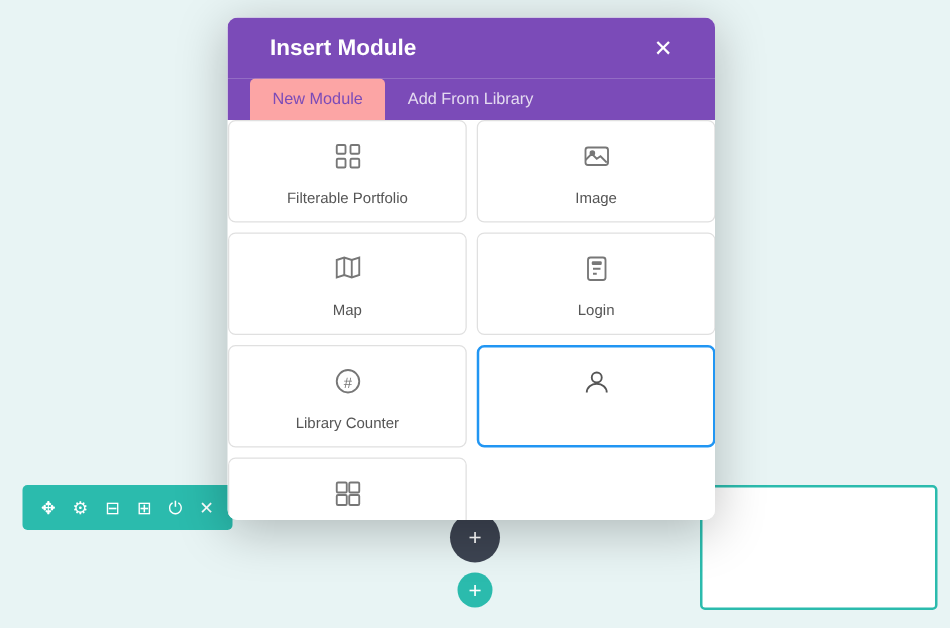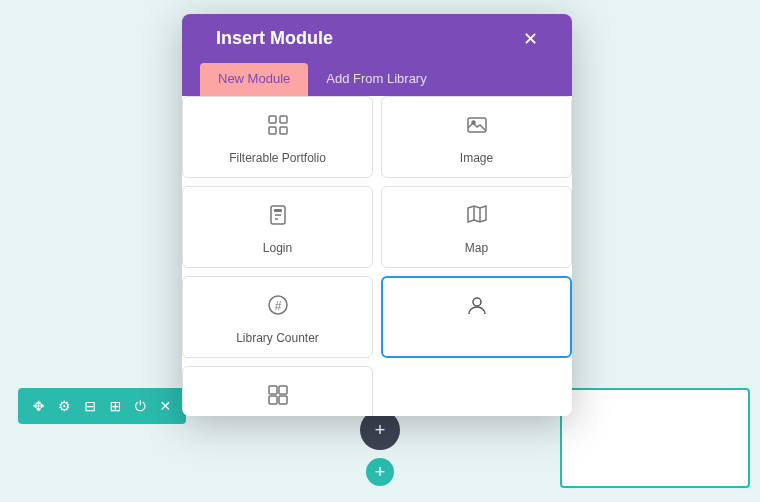--- a/index.html
+++ b/index.html
@@ -254,36 +254,36 @@
             <path d="M3 15l5-5 4 4 3-2 5 5"></path>
             <circle cx="8.5" cy="9.5" r="1.5" fill="#777"></circle>
           </svg>
         </span>
         <span class="label">Image</span>
       </div>
 
       <div class="module-item">
         <span class="icon">
           <svg width="24" height="24" viewBox="0 0 24 24" fill="none" stroke="#777" stroke-width="1.5">
+            <path d="M3 5l6-2 6 2 6-2v14l-6 2-6-2-6 2V5z"></path>
+            <path d="M9 3v14M15 5v14"></path>
+          </svg>
+        </span>
+        <span class="label">Map</span>
+      </div>
+
+      <div class="module-item">
+        <span class="icon">
+          <svg width="24" height="24" viewBox="0 0 24 24" fill="none" stroke="#777" stroke-width="1.5">
             <rect x="5" y="3" width="14" height="18" rx="2"></rect>
             <path d="M9 8h6M9 12h6M9 16h3"></path>
             <rect x="8" y="6" width="8" height="3" rx="1" stroke="none" fill="#777"></rect>
           </svg>
         </span>
         <span class="label">Login</span>
-      </div>
-
-      <div class="module-item">
-        <span class="icon">
-          <svg width="24" height="24" viewBox="0 0 24 24" fill="none" stroke="#777" stroke-width="1.5">
-            <path d="M3 5l6-2 6 2 6-2v14l-6 2-6-2-6 2V5z"></path>
-            <path d="M9 3v14M15 5v14"></path>
-          </svg>
-        </span>
-        <span class="label">Map</span>
       </div>
 
       <div class="module-item">
         <span class="icon">
           <svg width="24" height="24" viewBox="0 0 24 24" fill="none" stroke="#777" stroke-width="1.5">
             <circle cx="12" cy="12" r="9"></circle>
             <text x="12" y="17" text-anchor="middle" font-size="12" fill="#777" stroke="none" font-family="sans-serif">#</text>
           </svg>
         </span>
         <span class="label">Library Counter</span>

